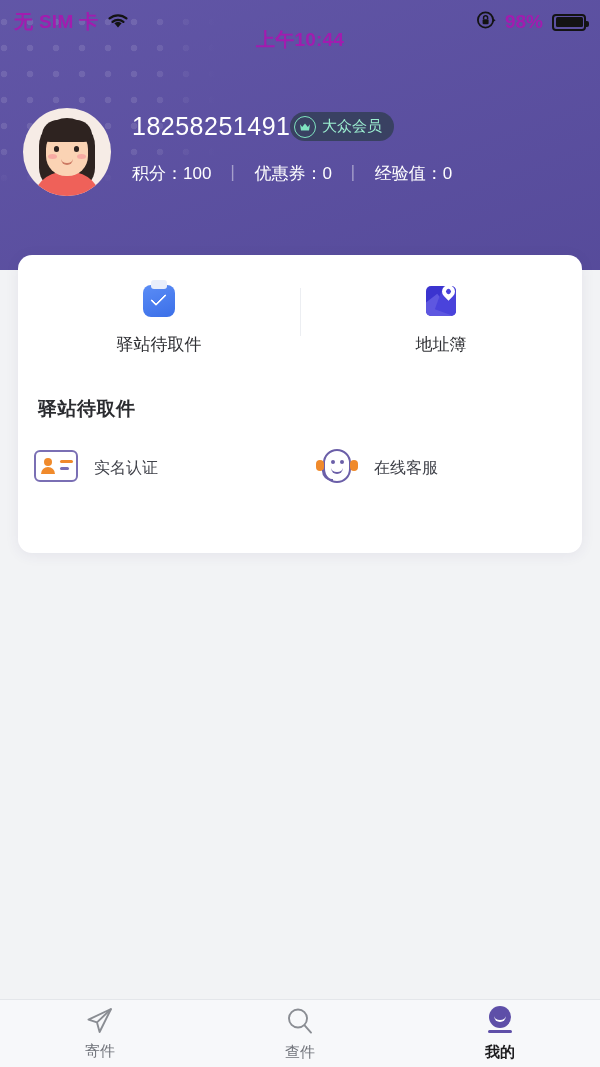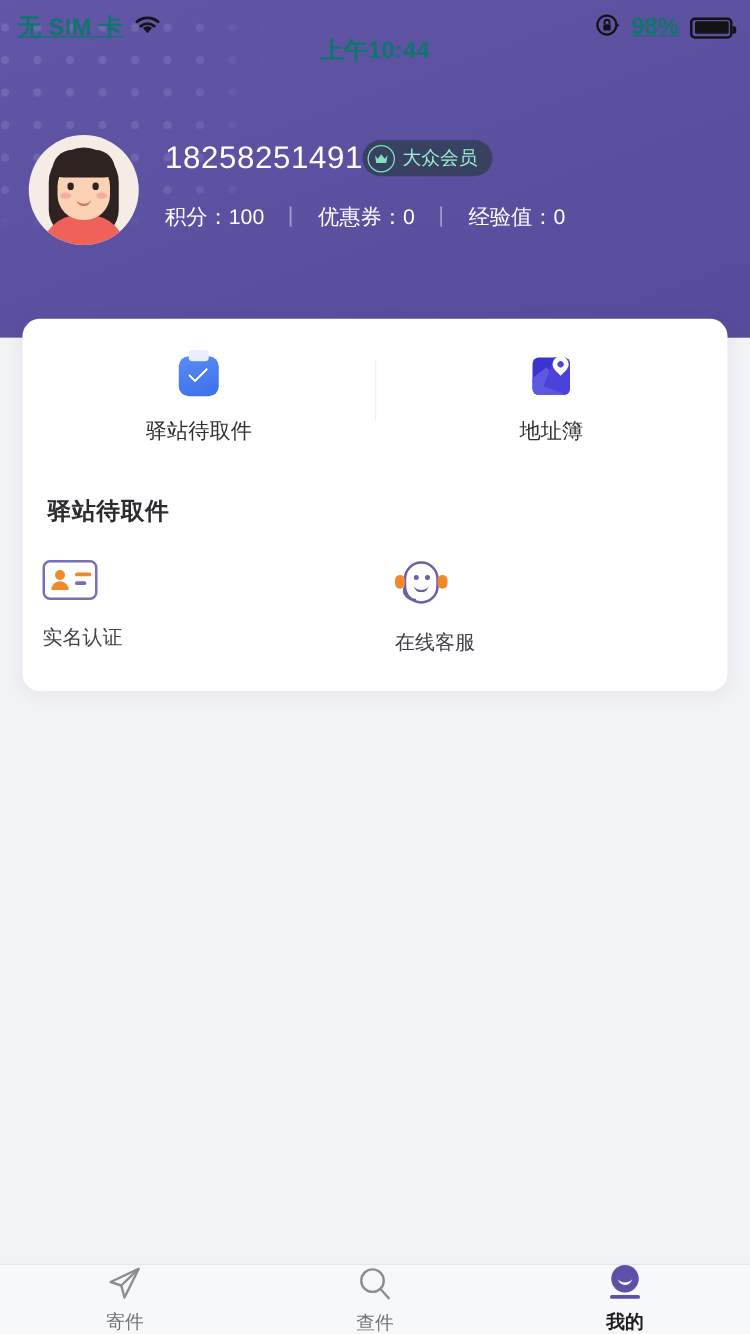--- a/index.html
+++ b/index.html
@@ -29,21 +29,21 @@
   .dotmask{
     position:absolute; left:0; top:0; width:600px; height:270px;
     background:linear-gradient(to right, transparent 0, transparent 150px, #5b4fa3 215px),
                linear-gradient(to bottom, transparent 0, transparent 150px, #5b4fa3 185px);
     pointer-events:none;
   }
 
   
   .statusbar{
     position:absolute; left:0; top:0; width:600px; height:44px;
-    display:flex; align-items:center; z-index:6; color:#0f766e;text-decoration:underline;
+    display:flex; align-items:center; z-index:6; color:#a21caf;
   }
   .sb-left{ display:flex; align-items:center; gap:9px; padding-left:14px; }
   .sb-text{ font-size:19px; font-weight:bold; letter-spacing:0.3px; }
   .sb-center{ position:absolute; left:0; right:0; text-align:center;
     font-size:19px; font-weight:bold; letter-spacing:0.2px;margin-top:36px; }
   .sb-right{ margin-left:auto; display:flex; align-items:center; gap:9px;
     padding-right:14px; z-index:2; }
   .sb-pct{ font-size:19px; font-weight:bold; }
   .batt{ position:relative; width:34px; height:17px; border:2px solid #131313;
     border-radius:4px; padding:1.5px; }
@@ -121,21 +121,21 @@
   .ico-map .fold2{ position:absolute; left:14px; top:-6px; width:22px; height:34px;
     background:#4a43db; transform:rotate(20deg); }
   .ico-map .pin{ position:absolute; left:21px; top:6px; width:13px; height:13px;
     border-radius:50% 50% 50% 0; background:#fff; transform:rotate(-45deg); }
   .ico-map .pin::after{ content:""; position:absolute; left:4px; top:4px;
     width:5px; height:5px; border-radius:50%; background:#4a43db; }
 
   .tools-title{ font-size:19px; font-weight:bold; color:#2b2c30;
     padding:16px 0 0 20px; letter-spacing:0.5px; }
   .tools{ display:flex; padding:26px 0 0 0; }
-  .tool-item{ flex:1; display:flex; flex-direction:column; align-items:flex-start;
+  .tool-item{ flex:1; display:flex; flex-direction:row; align-items:center;
     gap:16px; cursor:pointer;padding-left:16px; }
   .tool-label{ font-size:16px; color:#40424a; }
 
   
   .ico-id{ position:relative; width:44px; height:36px; }
   .ico-id .frame{ position:absolute; left:0; top:0; width:44px; height:32px;
     border:2.4px solid #7a6fb4; border-radius:6px; }
   .ico-id .head{ position:absolute; left:10px; top:8px; width:8px; height:8px;
     border-radius:50%; background:#f08a2b; }
   .ico-id .body{ position:absolute; left:7px; top:17px; width:14px; height:7px;
@@ -171,21 +171,21 @@
   .ico-cs .eye{ position:absolute; top:12px; width:4.2px; height:4.2px;
     border-radius:50%; background:#6b5fa8; }
   .ico-cs .eye.l{ left:15px; } .ico-cs .eye.r{ left:24px; }
   .ico-cs .mouth{ position:absolute; left:15px; top:19px; width:12px; height:7px;
     border-bottom:2.4px solid #6b5fa8; border-radius:0 0 10px 10px; }
   .ico-cs .mic{ position:absolute; left:6px; top:22px; width:11px; height:11px;
     border-left:2.4px solid #6b5fa8; border-bottom:2.4px solid #6b5fa8;
     border-radius:0 0 0 10px; }
 
   
-  .tabbar{ position:absolute; left:0; bottom:0; width:600px; height:56px;
+  .tabbar{ position:absolute; left:0; bottom:0; width:600px; height:68px;
     background:#f7f8fa; border-top:1px solid #e4e6ea; display:flex; }
   .tab{ flex:1; display:flex; flex-direction:column; align-items:center;
     justify-content:center; gap:7px; cursor:pointer; }
   .tab-label{ font-size:15px; color:#6f7279; }
   .tab.active .tab-label{ color:#1d1d1f; font-weight:bold; }
 
   .ico-send{ width:30px; height:28px; position:relative; }
   .ico-send svg{ display:block; }
   .ico-search{ width:30px; height:30px; position:relative; }
   .ico-me{ position:relative; width:30px; height:30px; }

